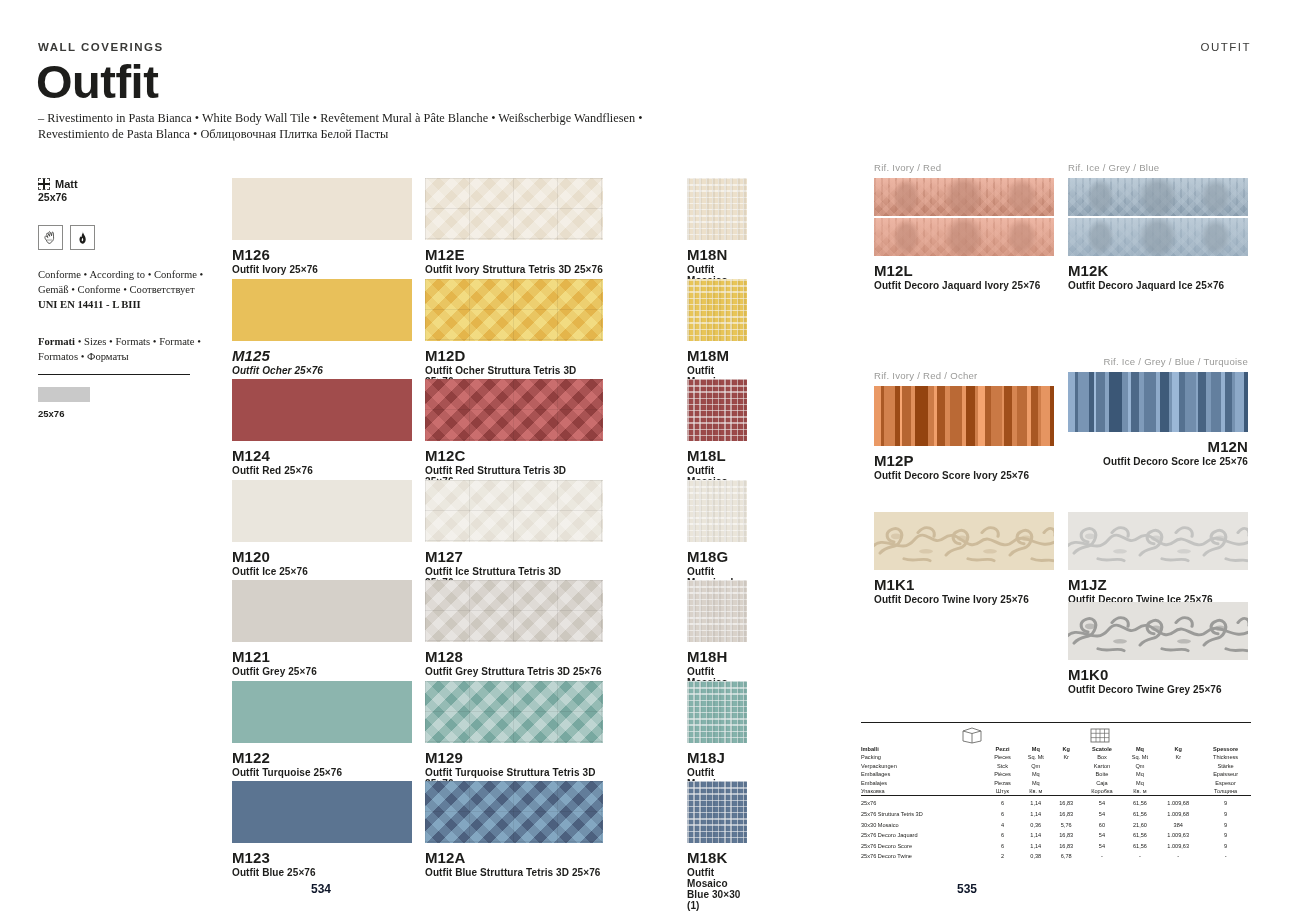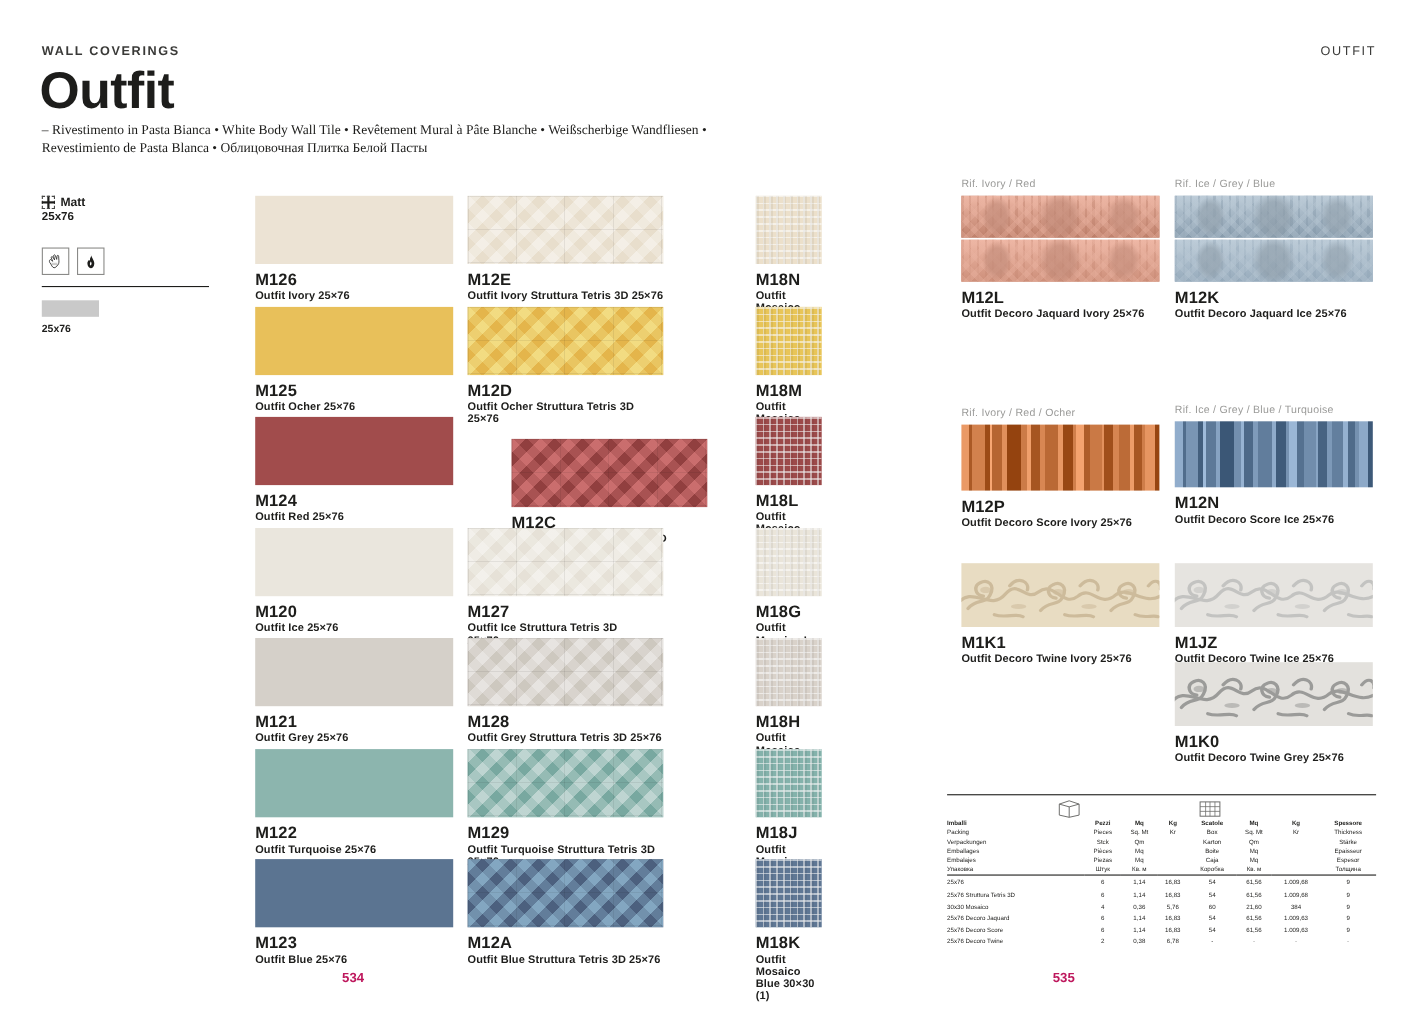--- a/index.html
+++ b/index.html
@@ -122,21 +122,21 @@
   table.pk { width: 100%; border-collapse: collapse; font-size: 5.6px; line-height: 1.5; }
   table.pk th, table.pk td { font-weight: 400; padding: 0; }
   table.pk thead th { vertical-align: top; text-align: center; }
   table.pk thead th.lead { text-align: left; }
   .hgroup div:first-child { font-weight: 700; }
   table.pk tbody td { text-align: center; padding-top: 2.2px; }
   table.pk tbody td.lead { text-align: left; }
   .pk-top-rule td { border-top: 1px solid #1d1d1b; padding-top: 3px !important; }
 
   
-  .pageno { position: absolute; font-size: 12px; font-weight: 700; color: #be185d; }
+  .pageno { position: absolute; font-size: 12px; font-weight: 700; color: #0f172a; }
 </style>
 </head>
 <body>
 
 <div class="hdr-kicker">WALL COVERINGS</div>
 <div class="hdr-right">OUTFIT</div>
 <div class="title">Outfit</div>
 <div class="subtitle">– Rivestimento in Pasta Bianca • White Body Wall Tile • Revêtement Mural à Pâte Blanche • Weißscherbige Wandfliesen • Revestimiento de Pasta Blanca • Облицовочная Плитка Белой Пасты</div>
 
 <div class="side">
@@ -156,33 +156,42 @@
       </svg>
     </span>
     <span class="sico">
       <svg width="17" height="17" viewBox="0 0 20 20">
         <path d="M10 2.2 C11.4 5 9 6.2 9.2 8.2 C9.3 9.4 8.2 9.6 7.9 8.6 C7.3 9.6 6.4 10.6 6.4 12.2 C6.4 15.2 8.2 17.4 10 17.4 C11.9 17.4 13.8 15.3 13.8 12.3 C13.8 8.6 11.2 7.2 10 2.2 Z" fill="#1d1d1b"></path>
         <path d="M10 10.4 C10.9 11.6 11 12.6 10.7 13.6 C10.4 14.6 9.5 14.8 9.2 14 C8.9 13.2 9.3 11.5 10 10.4 Z" fill="#ffffff"></path>
       </svg>
     </span>
   </div>
 
-
+  <div class="conform">
+    <div>Conforme • According to • Conforme •</div>
+    <div>Gemäß • Conforme • Соответствует</div>
+    <div><b>UNI EN 14411 - L BIII</b></div>
+  </div>
+
+  <div class="formati">
+    <div><b>Formati</b><span> • Sizes • Formats • Formate •</span></div>
+    <div>Formatos • Форматы</div>
+  </div>
   <div class="side-rule"></div>
   <div class="swatch-grey"></div>
   <div class="swatch-cap">25x76</div>
 </div>
 
 <div id="grid-root">
     <div class="cell" style="left: 232px; top: 178px; width: 180px;">
       <div class="tile" style="width: 180px; height: 62px; background: rgb(236, 227, 212);"></div>
       <div class="cap-code">M126</div>
       <div class="cap-name">Outfit Ivory 25×76</div>
     </div>
-    <div class="cell" style="left: 232px; top: 279px; width: 180px;">
+    <div class="cell" style="left: 232px; top: 279px; width: 180px; font-style: italic;">
       <div class="tile" style="width: 180px; height: 62px; background: rgb(232, 192, 90);"></div>
       <div class="cap-code">M125</div>
       <div class="cap-name">Outfit Ocher 25×76</div>
     </div>
     <div class="cell" style="left: 232px; top: 379px; width: 180px;">
       <div class="tile" style="width: 180px; height: 62px; background: rgb(161, 76, 76);"></div>
       <div class="cap-code">M124</div>
       <div class="cap-name">Outfit Red 25×76</div>
     </div>
     <div class="cell" style="left: 232px; top: 480px; width: 180px;">
@@ -208,21 +217,21 @@
     <div class="cell" style="left: 425px; top: 178px; width: 178px;">
       <div class="tile tetris" style="width: 178px; height: 62px; background: rgb(236, 227, 212);"></div>
       <div class="cap-code">M12E</div>
       <div class="cap-name">Outfit Ivory Struttura Tetris 3D 25×76</div>
     </div>
     <div class="cell" style="left: 425px; top: 279px; width: 178px;">
       <div class="tile tetris" style="width: 178px; height: 62px; background: rgb(232, 192, 90);"></div>
       <div class="cap-code">M12D</div>
       <div class="cap-name">Outfit Ocher Struttura Tetris 3D 25×76</div>
     </div>
-    <div class="cell" style="left: 425px; top: 399px; width: 154px; margin-left: 40px;">
+    <div class="cell" style="left: 425px; top: 379px; width: 154px;">
       <div class="tile tetris" style="width: 178px; height: 62px; background: rgb(161, 76, 76);"></div>
       <div class="cap-code">M12C</div>
       <div class="cap-name">Outfit Red Struttura Tetris 3D 25×76</div>
     </div>
     <div class="cell" style="left: 425px; top: 480px; width: 166px;">
       <div class="tile tetris" style="width: 178px; height: 62px; background: rgb(234, 230, 221);"></div>
       <div class="cap-code">M127</div>
       <div class="cap-name">Outfit Ice Struttura Tetris 3D 25×76</div>
     </div>
     <div class="cell" style="left: 425px; top: 580px; width: 178px;">
@@ -295,21 +304,21 @@
       </div>
       <div class="cap-code">M12K</div>
       <div class="cap-name">Outfit Decoro Jaquard Ice 25×76</div>
     </div>
     <div class="cell" style="left: 874px; top: 370px;">
       <div class="rif">Rif. Ivory / Red / Ocher</div>
       <div class="score" style="width: 180px; height: 60px; background-image: repeating-linear-gradient(to right, rgb(234, 153, 101) 0px, rgb(234, 153, 101) 7px, rgb(170, 89, 37) 7px, rgb(170, 89, 37) 10px, rgb(210, 129, 77) 10px, rgb(210, 129, 77) 21px, rgb(156, 75, 23) 21px, rgb(156, 75, 23) 26px, rgb(248, 167, 115) 26px, rgb(248, 167, 115) 28px, rgb(182, 101, 49) 28px, rgb(182, 101, 49) 37px, rgb(224, 143, 91) 37px, rgb(224, 143, 91) 41px, rgb(148, 67, 15) 41px, rgb(148, 67, 15) 54px, rgb(204, 123, 71) 54px, rgb(204, 123, 71) 60px, rgb(240, 159, 107) 60px, rgb(240, 159, 107) 63px, rgb(166, 85, 33) 63px, rgb(166, 85, 33) 71px, rgb(216, 135, 83) 71px, rgb(216, 135, 83) 76px, rgb(186, 105, 53) 76px, rgb(186, 105, 53) 88px, rgb(232, 151, 99) 88px, rgb(232, 151, 99) 92px, rgb(152, 71, 19) 92px, rgb(152, 71, 19) 101px, rgb(208, 127, 75) 101px, rgb(208, 127, 75) 104px, rgb(244, 163, 111) 104px, rgb(244, 163, 111) 111px, rgb(174, 93, 41) 111px, rgb(174, 93, 41) 117px, rgb(202, 121, 69) 117px, rgb(202, 121, 69) 128px, rgb(226, 145, 93) 128px, rgb(226, 145, 93) 130px, rgb(160, 79, 27) 130px, rgb(160, 79, 27) 138px, rgb(214, 133, 81) 138px, rgb(214, 133, 81) 143px, rgb(188, 107, 55) 143px, rgb(188, 107, 55) 153px, rgb(238, 157, 105) 153px, rgb(238, 157, 105) 157px, rgb(168, 87, 35) 157px, rgb(168, 87, 35) 164px, rgb(206, 125, 73) 164px, rgb(206, 125, 73) 167px, rgb(230, 149, 97) 167px, rgb(230, 149, 97) 176px, rgb(150, 69, 17) 176px, rgb(150, 69, 17) 182px, rgb(212, 131, 79) 182px, rgb(212, 131, 79) 194px, rgb(246, 165, 113) 194px, rgb(246, 165, 113) 199px, rgb(178, 97, 45) 199px, rgb(178, 97, 45) 207px, rgb(220, 139, 87) 207px, rgb(220, 139, 87) 210px, rgb(158, 77, 25) 210px, rgb(158, 77, 25) 221px, rgb(200, 119, 67) 221px, rgb(200, 119, 67) 225px, rgb(236, 155, 103) 225px, rgb(236, 155, 103) 232px, rgb(172, 91, 39) 232px, rgb(172, 91, 39) 241px, rgb(208, 127, 75) 241px, rgb(208, 127, 75) 244px, rgb(242, 161, 109) 244px, rgb(242, 161, 109) 250px, rgb(164, 83, 31) 250px, rgb(164, 83, 31) 260px, rgb(216, 135, 83) 260px, rgb(216, 135, 83) 265px); background-size: 265px 100%;"></div>
       <div class="cap-code">M12P</div>
       <div class="cap-name">Outfit Decoro Score Ivory 25×76</div>
     </div>
-    <div class="cell" style="left: 1068px; top: 367px;">
+    <div class="cell" style="left: 1068px; top: 356px; text-align: right;">
       <div class="rif">Rif. Ice / Grey / Blue / Turquoise</div>
       <div class="score" style="width: 180px; height: 60px; background-image: repeating-linear-gradient(to right, rgb(145, 173, 204) 0px, rgb(145, 173, 204) 7px, rgb(81, 109, 140) 7px, rgb(81, 109, 140) 10px, rgb(121, 149, 180) 10px, rgb(121, 149, 180) 21px, rgb(67, 95, 126) 21px, rgb(67, 95, 126) 26px, rgb(159, 187, 218) 26px, rgb(159, 187, 218) 28px, rgb(93, 121, 152) 28px, rgb(93, 121, 152) 37px, rgb(135, 163, 194) 37px, rgb(135, 163, 194) 41px, rgb(59, 87, 118) 41px, rgb(59, 87, 118) 54px, rgb(115, 143, 174) 54px, rgb(115, 143, 174) 60px, rgb(151, 179, 210) 60px, rgb(151, 179, 210) 63px, rgb(77, 105, 136) 63px, rgb(77, 105, 136) 71px, rgb(127, 155, 186) 71px, rgb(127, 155, 186) 76px, rgb(97, 125, 156) 76px, rgb(97, 125, 156) 88px, rgb(143, 171, 202) 88px, rgb(143, 171, 202) 92px, rgb(63, 91, 122) 92px, rgb(63, 91, 122) 101px, rgb(119, 147, 178) 101px, rgb(119, 147, 178) 104px, rgb(155, 183, 214) 104px, rgb(155, 183, 214) 111px, rgb(85, 113, 144) 111px, rgb(85, 113, 144) 117px, rgb(113, 141, 172) 117px, rgb(113, 141, 172) 128px, rgb(137, 165, 196) 128px, rgb(137, 165, 196) 130px, rgb(71, 99, 130) 130px, rgb(71, 99, 130) 138px, rgb(125, 153, 184) 138px, rgb(125, 153, 184) 143px, rgb(99, 127, 158) 143px, rgb(99, 127, 158) 153px, rgb(149, 177, 208) 153px, rgb(149, 177, 208) 157px, rgb(79, 107, 138) 157px, rgb(79, 107, 138) 164px, rgb(117, 145, 176) 164px, rgb(117, 145, 176) 167px, rgb(141, 169, 200) 167px, rgb(141, 169, 200) 176px, rgb(61, 89, 120) 176px, rgb(61, 89, 120) 182px, rgb(123, 151, 182) 182px, rgb(123, 151, 182) 194px, rgb(157, 185, 216) 194px, rgb(157, 185, 216) 199px, rgb(89, 117, 148) 199px, rgb(89, 117, 148) 207px, rgb(131, 159, 190) 207px, rgb(131, 159, 190) 210px, rgb(69, 97, 128) 210px, rgb(69, 97, 128) 221px, rgb(111, 139, 170) 221px, rgb(111, 139, 170) 225px, rgb(147, 175, 206) 225px, rgb(147, 175, 206) 232px, rgb(83, 111, 142) 232px, rgb(83, 111, 142) 241px, rgb(119, 147, 178) 241px, rgb(119, 147, 178) 244px, rgb(153, 181, 212) 244px, rgb(153, 181, 212) 250px, rgb(75, 103, 134) 250px, rgb(75, 103, 134) 260px, rgb(127, 155, 186) 260px, rgb(127, 155, 186) 265px); background-size: 265px 100%;"></div>
       <div class="cap-code">M12N</div>
       <div class="cap-name">Outfit Decoro Score Ice 25×76</div>
     </div>
     <div class="cell" style="left: 874px; top: 512px;">
       <div class="twine" style="width: 180px; height: 58px; background: rgb(232, 220, 194);">
         <svg width="180" height="58" viewBox="0 0 180 62" preserveAspectRatio="none" style="display:block">
           <g fill="none" stroke="#cdbb9b" stroke-width="3.1" stroke-linecap="round">
             <path d="M-4 40 C10 20 26 48 40 30 C52 15 58 38 70 28 C84 16 92 44 106 32 C118 21 126 44 140 31 C152 20 166 44 184 30"></path>

